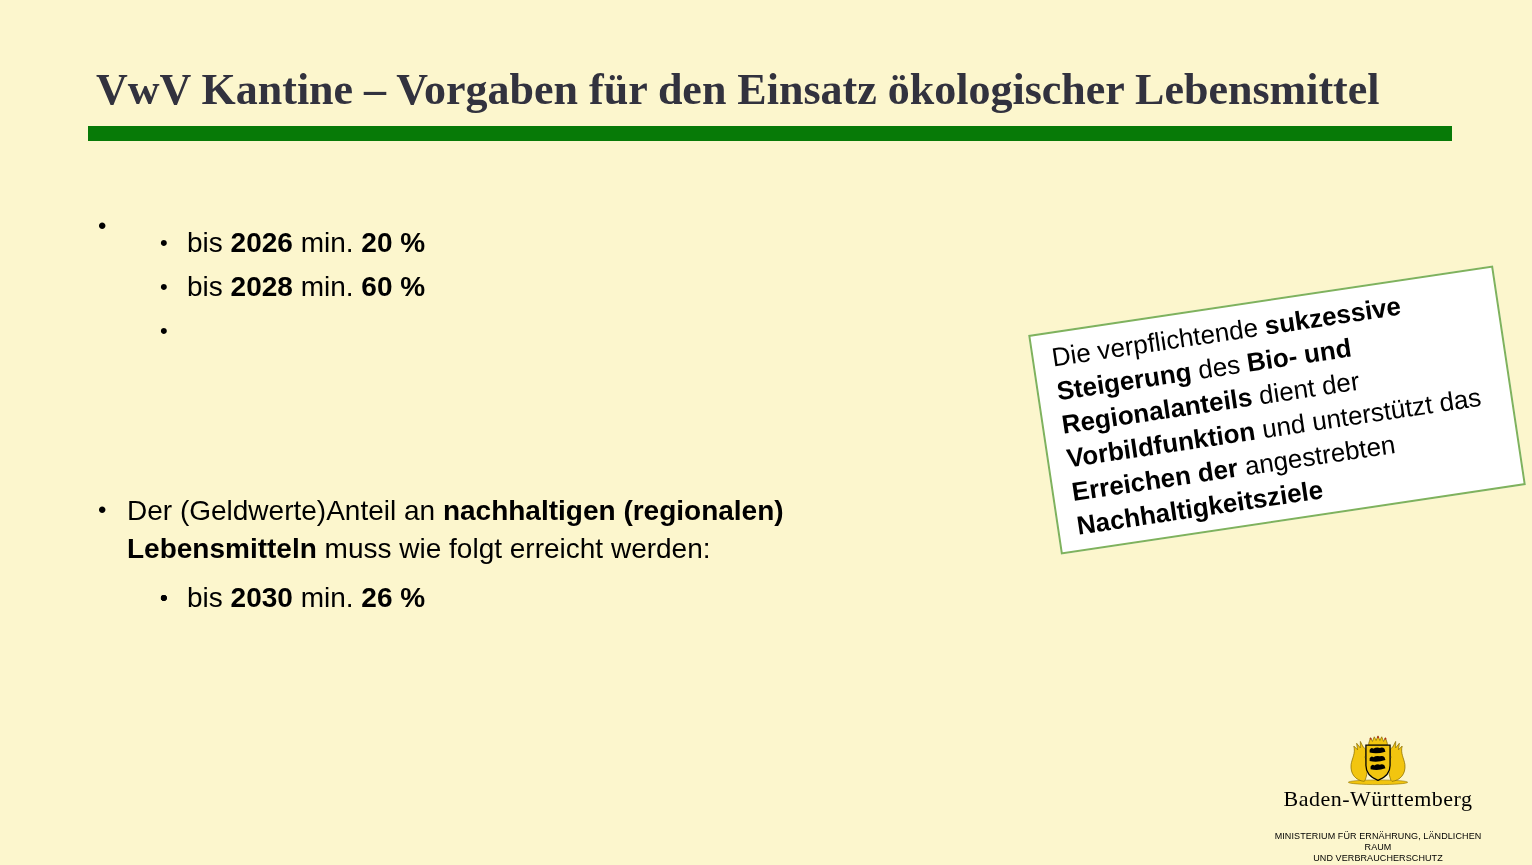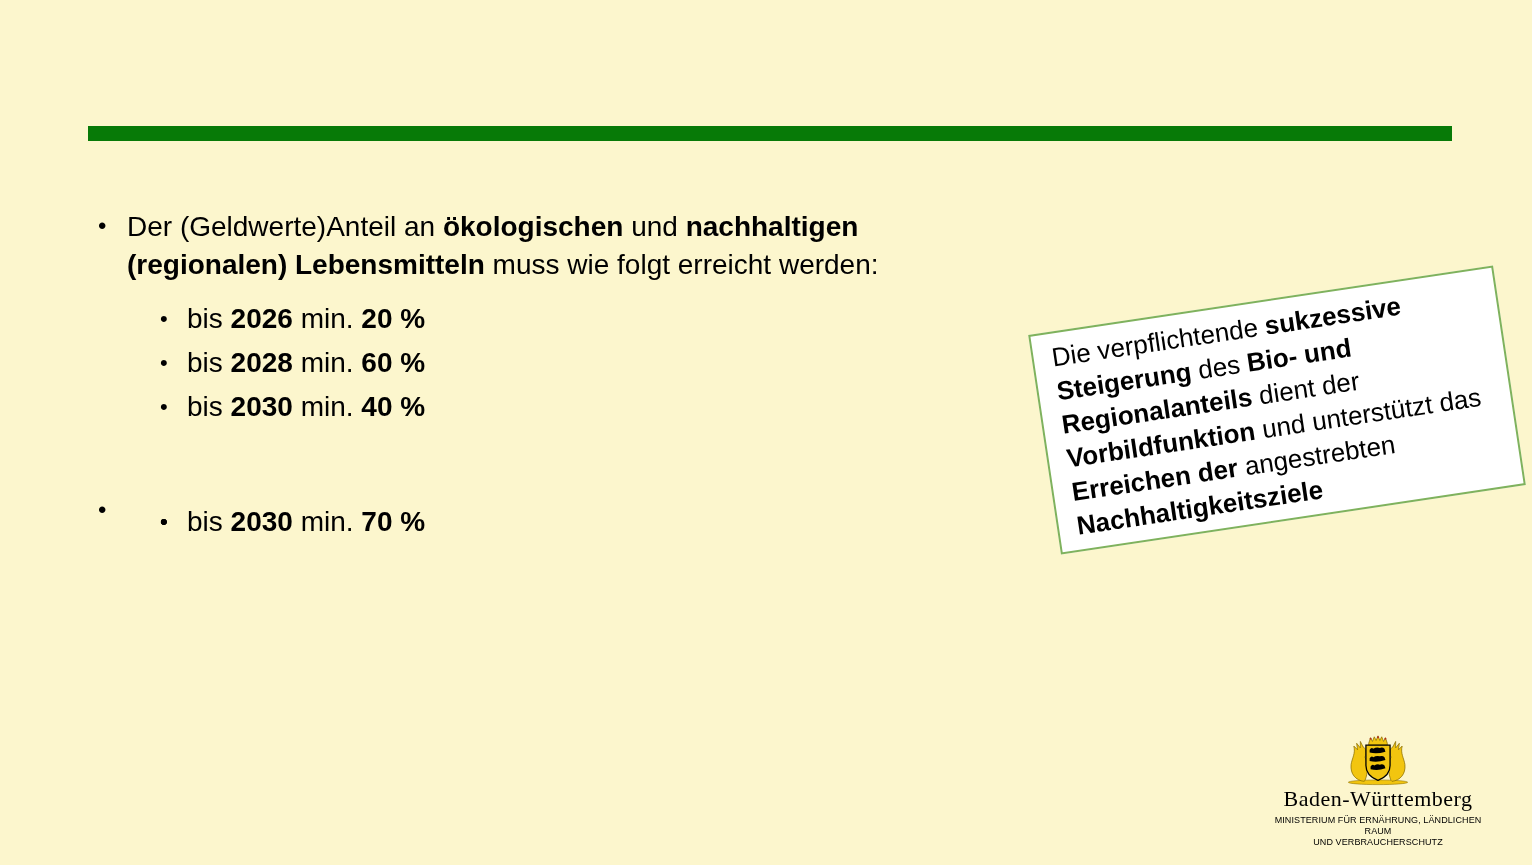--- a/index.html
+++ b/index.html
@@ -84,52 +84,53 @@
     text-align:center;
   }
   .crest{display:block;margin:0 auto;}
   .brand-name{
     font-family:"Liberation Serif",serif;
     font-size:22px;line-height:26px;
     color:#000;
     letter-spacing:0.5px;
   }
   .ministry{
-    margin-top:3px;
+    margin-top:19px;
     font-size:9px;line-height:11px;
     letter-spacing:0.1px;
     color:#000;
   }
 </style>
 </head>
 <body>
 
 <div class="slide">
 
+  <h1 class="slide-title">VwV Kantine – Vorgaben für den Einsatz ökologischer Lebensmittel</h1>
   <div class="title-rule"></div>
 
   <div class="bullet-group group-1">
     <div class="bullet-lead">
-      <span class="dot">•</span><span><span>Der (Geldwerte)Anteil an </span><b>ökologischen</b><span> und </span><b>nachhaltigen (regionalen) Lebensmitteln</b><span> muss wie folgt erreicht werden:</span></span>
+      <span class="dot">•</span>
     </div>
     <ul class="sub-list">
       <li><span class="dot">•</span><span><span>bis </span><b>2026</b><span> min. </span><b>20 %</b></span></li>
       <li><span class="dot">•</span><span><span>bis </span><b>2028</b><span> min. </span><b>60 %</b></span></li>
-      <li><span class="dot">•</span><span><span>bis </span><b>2030</b><span> min. </span><b>40 %</b></span></li>
+      <li><span class="dot">•</span></li>
     </ul>
   </div>
 
   <div class="bullet-group group-2">
     <div class="bullet-lead">
-      <span class="dot">•</span>
+      <span class="dot">•</span><span><span>Der (Geldwerte)Anteil an </span><b>nachhaltigen (regionalen) Lebensmitteln</b><span> muss wie folgt erreicht werden:</span></span>
     </div>
     <ul class="sub-list">
       <li><span class="dot">•</span></li>
       <li><span class="dot">•</span></li>
-      <li><span class="dot">•</span><span><span>bis </span><b>2030</b><span> min. </span><b>70 %</b></span></li>
+      <li><span class="dot">•</span><span><span>bis </span><b>2030</b><span> min. </span><b>26 %</b></span></li>
     </ul>
   </div>
 
   <div class="note-box">
     <span><span>Die verpflichtende </span><b>sukzessive Steigerung</b><span> des </span><b>Bio- und Regionalanteils</b><span> dient der </span><b>Vorbildfunktion</b><span> und unterstützt das </span><b>Erreichen der</b><span> angestrebten </span><b>Nachhaltigkeitsziele</b></span>
   </div>
 
   <div class="footer-logo">
     <svg class="crest" width="112" height="52" viewBox="0 0 120 56">
 

